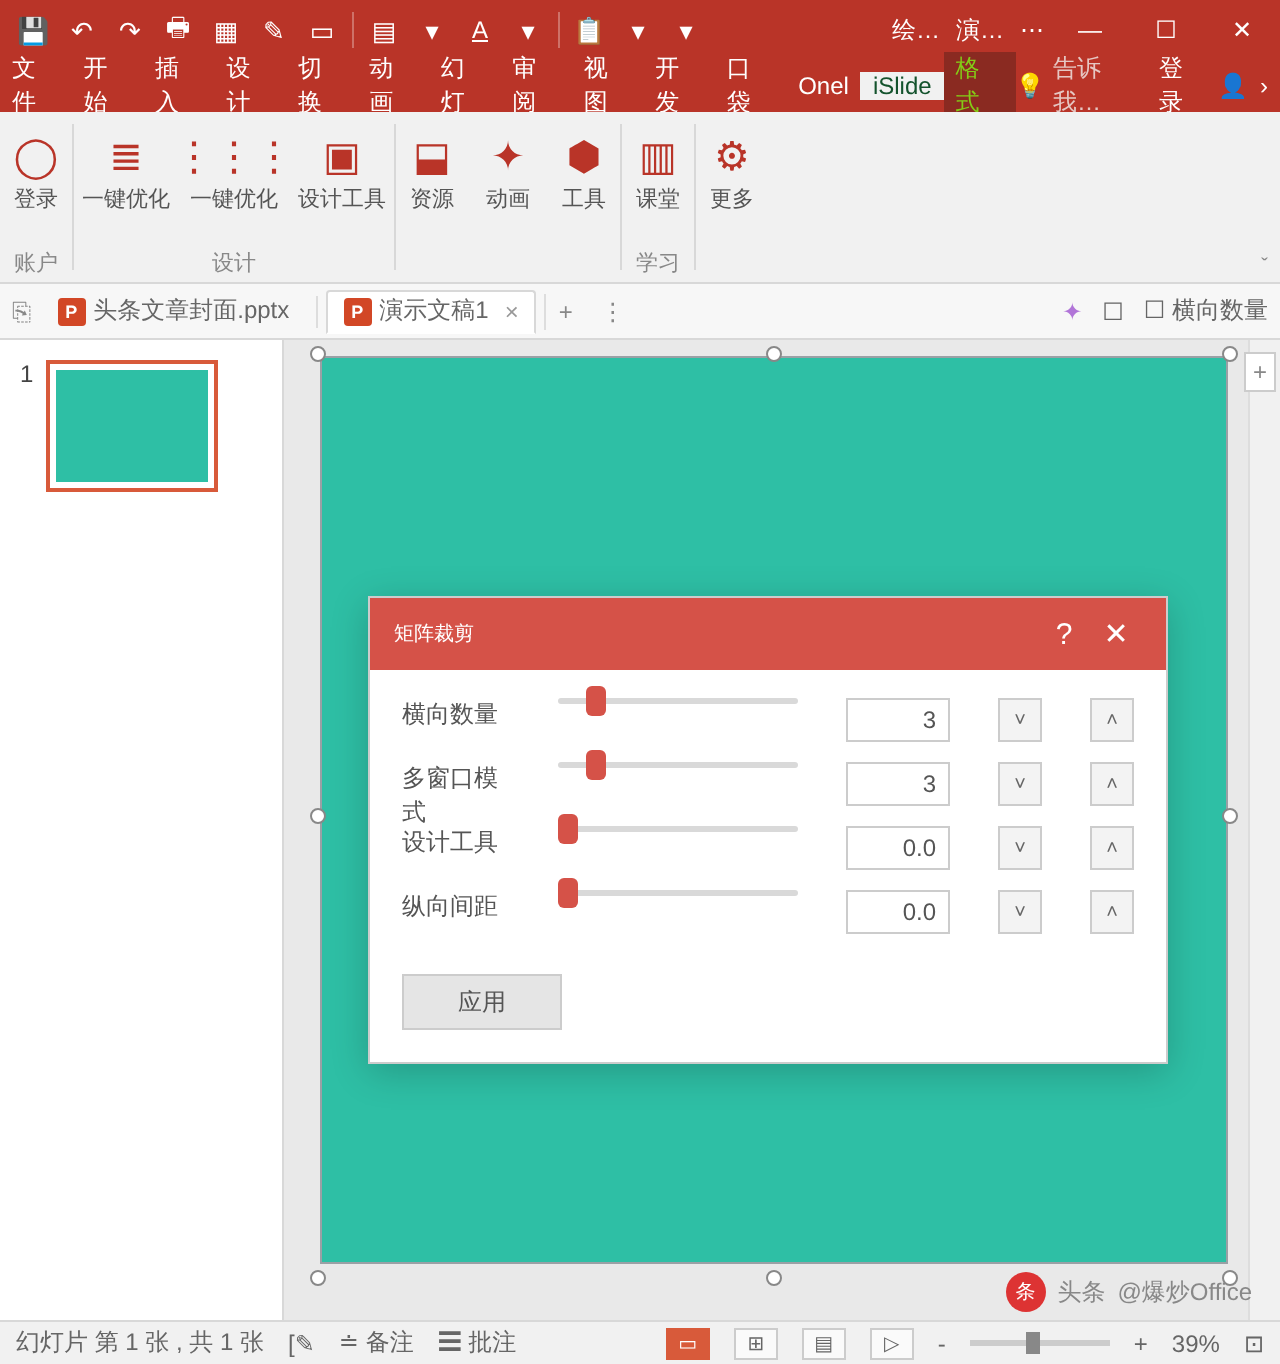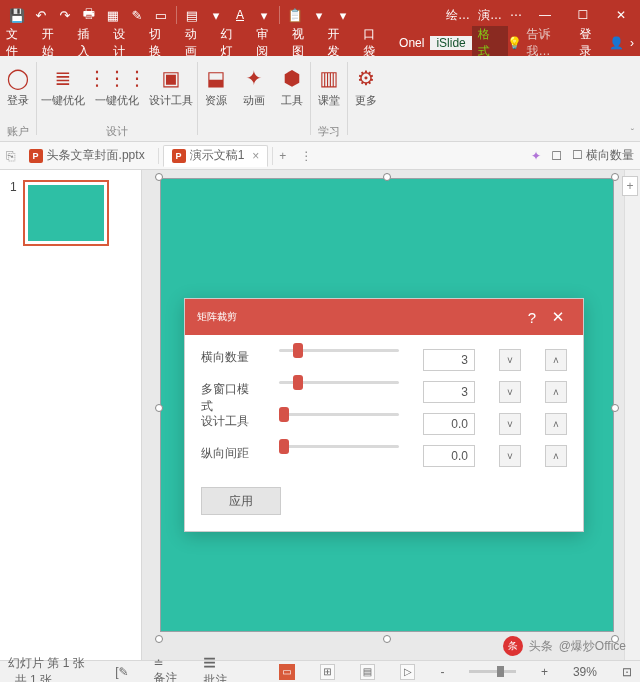--- a/index.html
+++ b/index.html
@@ -59,21 +59,21 @@
 .dlg-head .hico{width:26px;text-align:center;font-size:15px}
 .dlg-body{padding:14px 16px 16px}
 .dlg-row{display:flex;align-items:flex-start;height:32px;gap:24px}
 .dlg-row .rl{width:54px;color:#555;text-align:left;font-size:12px}
 .dlg-row .slider{flex:1;height:3px;background:#d9d9d9;position:relative;border-radius:2px}
 .dlg-row .slider .knob{position:absolute;top:-6px;width:10px;height:15px;background:#d55248;border-radius:3px}
 .dlg-row .val{width:52px;height:22px;border:1px solid #ccc;text-align:right;padding-right:6px;line-height:20px;color:#555;background:#fff}
 .dlg-row .step{width:22px;height:22px;border:1px solid #ccc;background:#f3f3f3;display:flex;align-items:center;justify-content:center;color:#666;font-size:10px}
 .apply-btn{margin-top:10px;width:80px;height:28px;background:#e5e5e5;border:1px solid #ccc;color:#555;display:flex;align-items:center;justify-content:center}
 
-.status{position:absolute;left:0;bottom:0;width:640px;height:22px;background:#f1f1f1;border-top:1px solid #d8d8d8;display:flex;align-items:center;padding:0 8px;color:#666;gap:25px}
+.status{position:absolute;left:0;bottom:0;width:640px;height:22px;background:#f1f1f1;border-top:1px solid #d8d8d8;display:flex;align-items:center;padding:0 8px;color:#666;gap:12px}
 .status .sp{flex:1}
 .status .vbtn{width:22px;height:16px;border:1px solid #ccc;background:#fafafa;display:flex;align-items:center;justify-content:center;font-size:10px}
 .status .vbtn.active{background:#d85a3a;border-color:#d85a3a;color:#fff}
 .zoom-line{width:70px;height:3px;background:#ccc;position:relative}
 .zoom-line .zk{position:absolute;left:28px;top:-4px;width:7px;height:11px;background:#888}
 .watermark{position:absolute;right:14px;bottom:26px;display:flex;align-items:center;gap:6px;color:#888;font-size:13px;background:rgba(255,255,255,0)}
 .watermark .av{width:20px;height:20px;border-radius:50%;background:#d33;color:#fff;font-size:10px;display:flex;align-items:center;justify-content:center}
 .plus-float{position:absolute;right:2px;top:176px;width:16px;height:20px;background:#fff;border:1px solid #ccc;color:#888;display:flex;align-items:center;justify-content:center}
 </style>
 </head>

